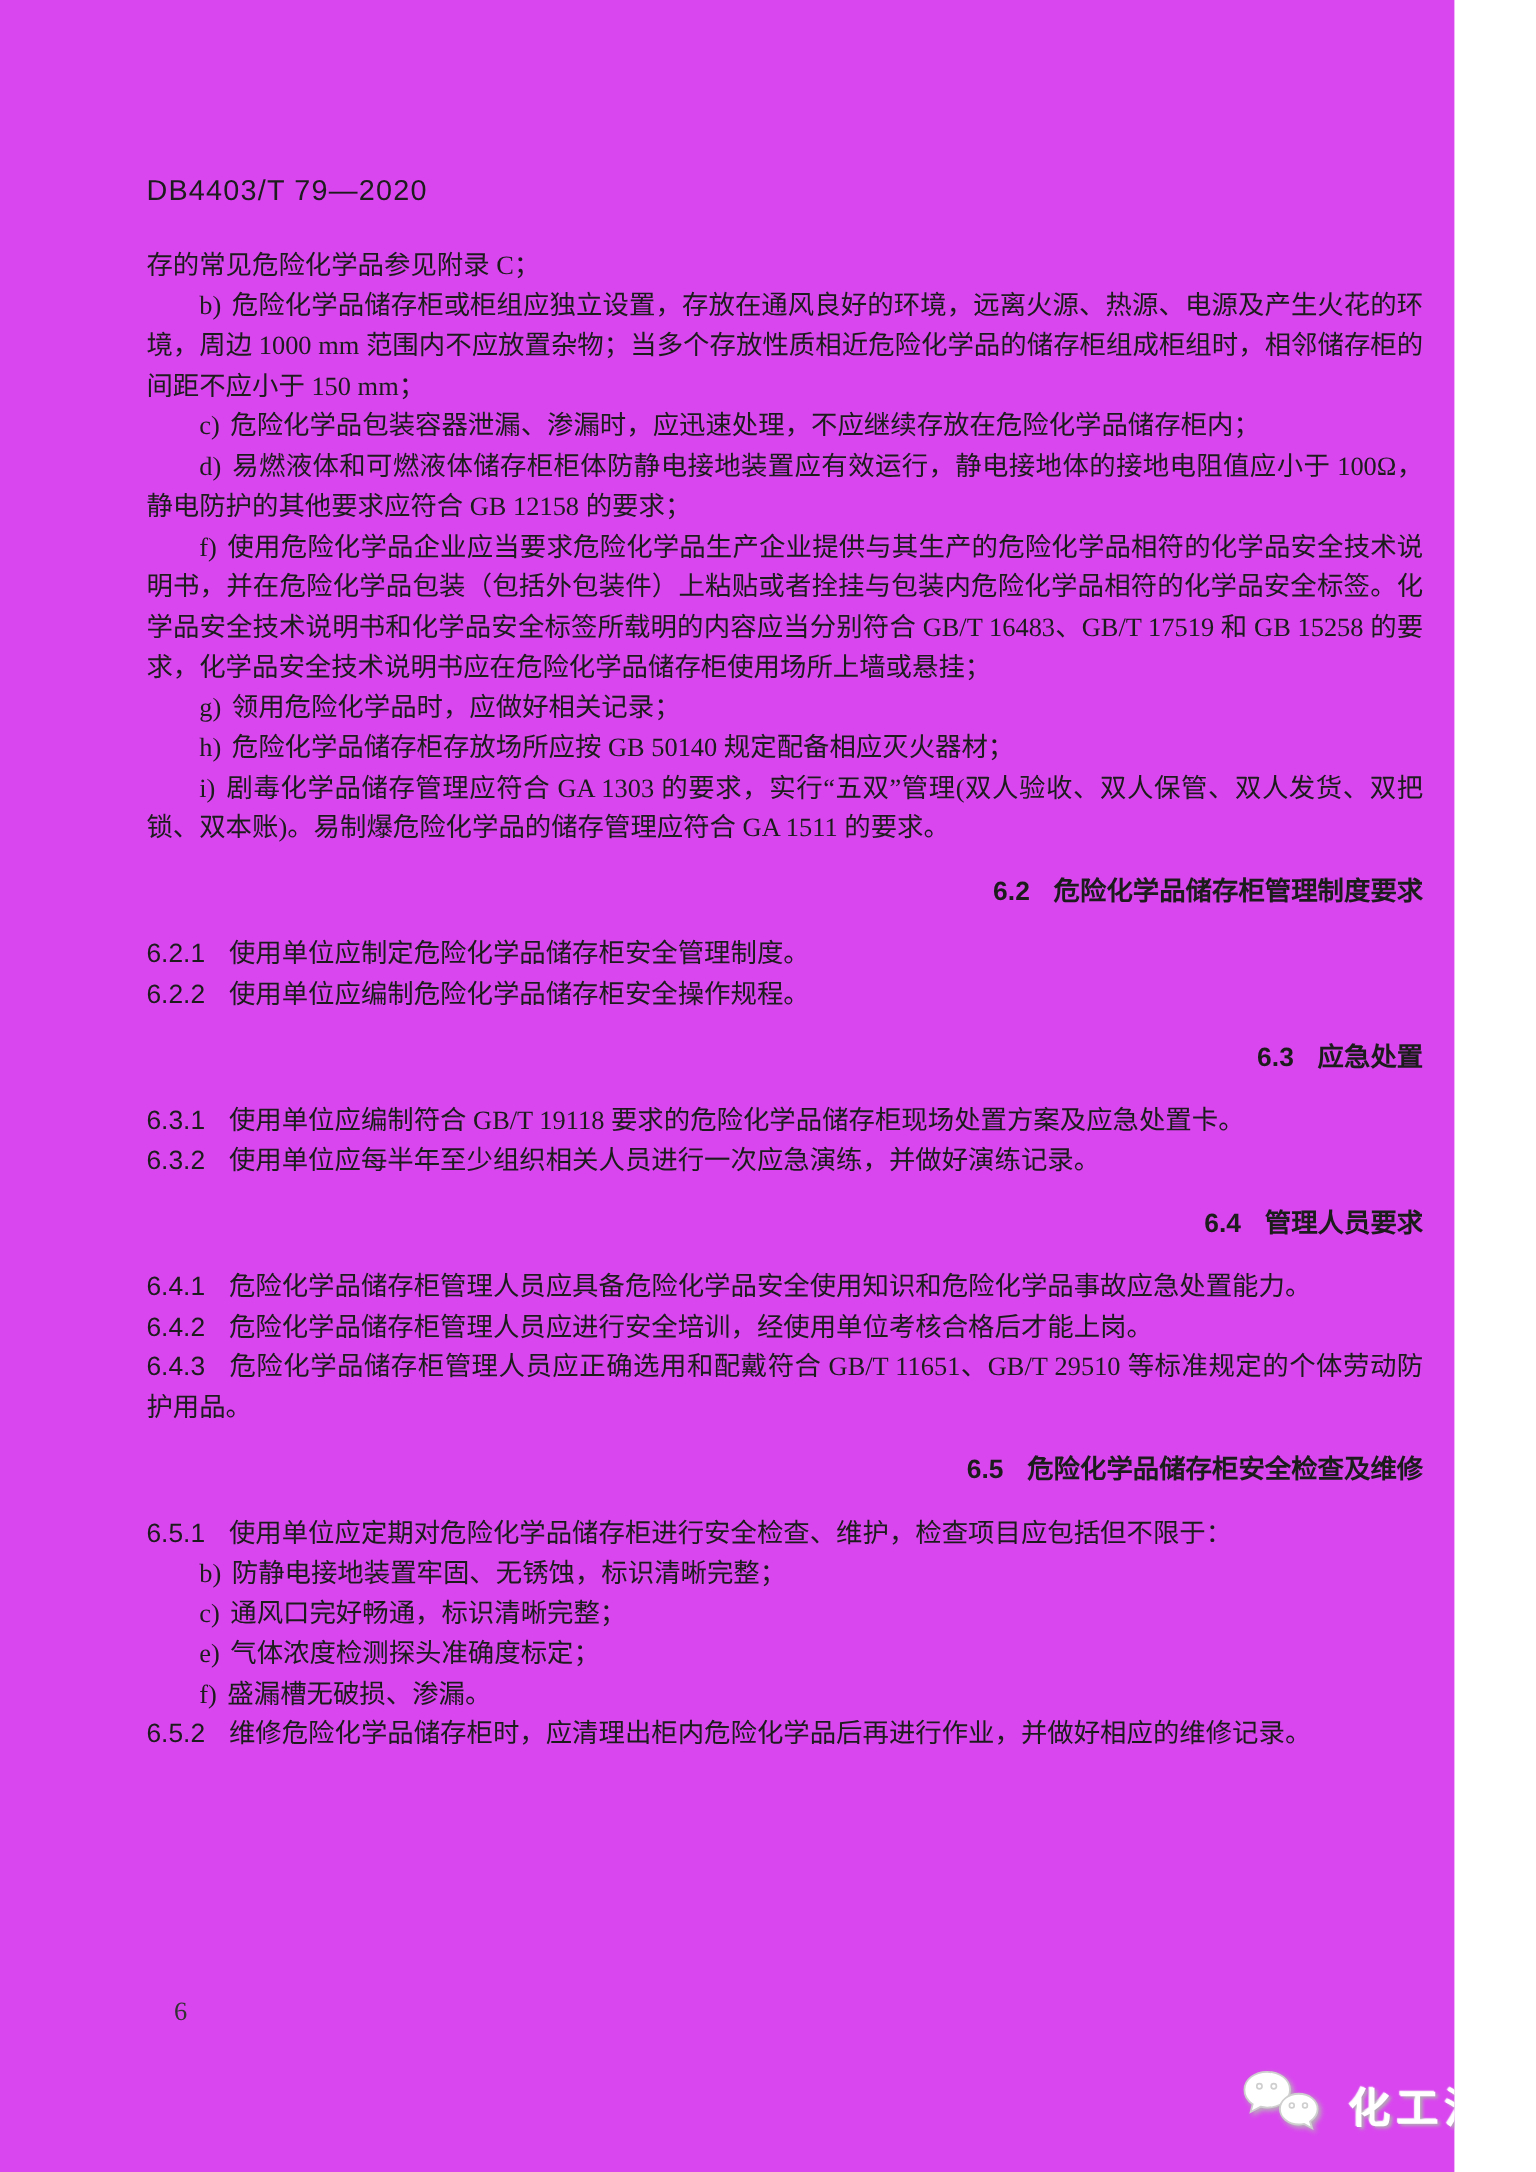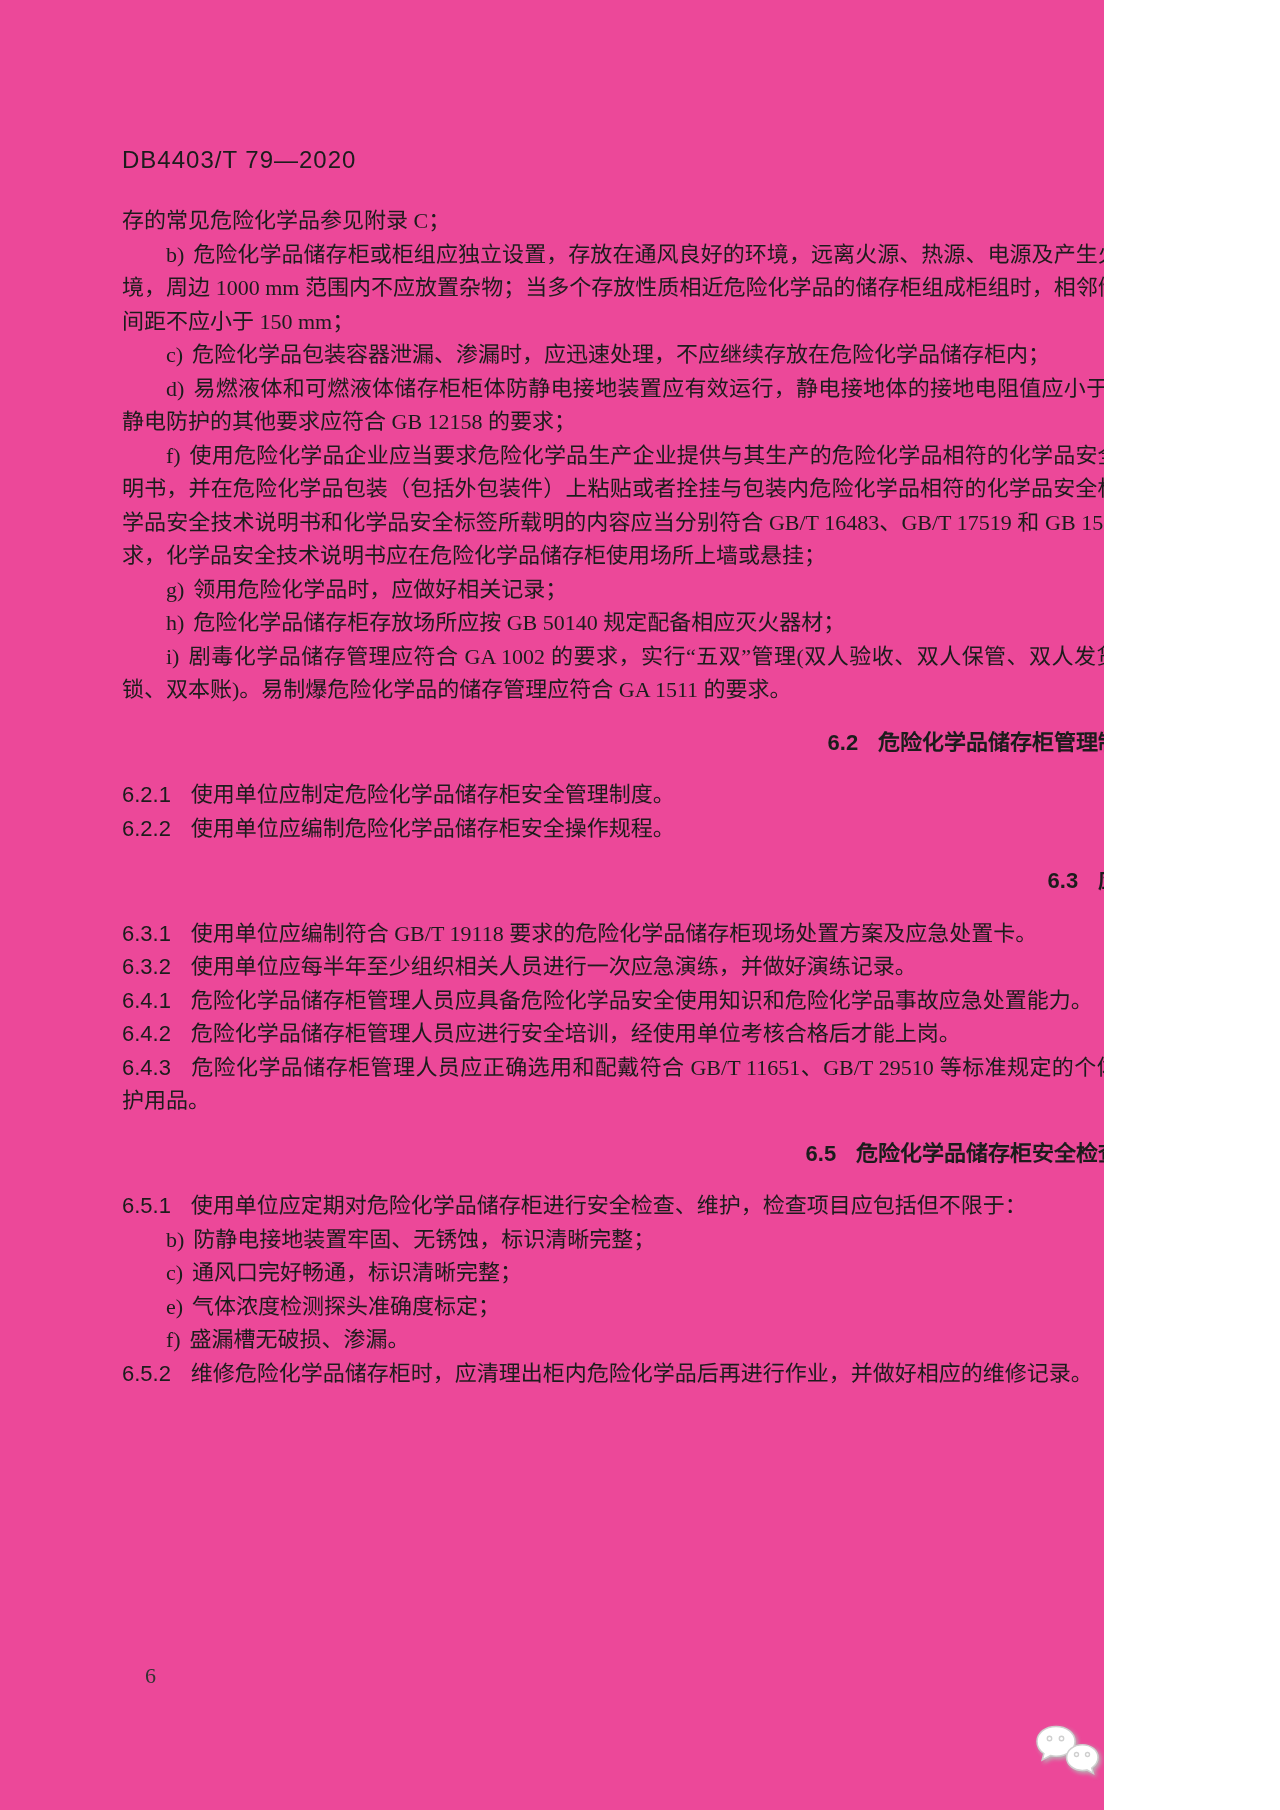--- a/index.html
+++ b/index.html
@@ -2,23 +2,23 @@
 <html lang="zh-CN"><head>
 <meta charset="utf-8">
 <style>
   html, body {
     margin: 0;
     padding: 0;
     background: #ffffff;
   }
   .page {
     position: relative;
-    width: 1104px;
+    width: 1212px;
     height: 1810px;
-    background: #ec4899;
+    background: #d946ef;
     overflow: hidden;
     font-family: "Liberation Serif", "DejaVu Serif", serif;
     color: #1c1c1c;
   }
   .doc-header {
     position: absolute;
     left: 122px;
     top: 146px;
     font-family: "Liberation Sans", "DejaVu Sans", sans-serif;
     font-size: 24px;
@@ -93,30 +93,31 @@
   <div class="content">
 
     <p class="para">存的常见危险化学品参见附录 C；</p>
 
     <p class="para item-para"><span class="item-label">b)</span><span>危险化学品储存柜或柜组应独立设置，存放在通风良好的环境，远离火源、热源、电源及产生火花的环境，周边 1000 mm 范围内不应放置杂物；当多个存放性质相近危险化学品的储存柜组成柜组时，相邻储存柜的间距不应小于 150 mm；</span></p>
     <p class="para item-para"><span class="item-label">c)</span><span>危险化学品包装容器泄漏、渗漏时，应迅速处理，不应继续存放在危险化学品储存柜内；</span></p>
     <p class="para item-para"><span class="item-label">d)</span><span>易燃液体和可燃液体储存柜柜体防静电接地装置应有效运行，静电接地体的接地电阻值应小于 100Ω，静电防护的其他要求应符合 GB 12158 的要求；</span></p>
     <p class="para item-para"><span class="item-label">f)</span><span>使用危险化学品企业应当要求危险化学品生产企业提供与其生产的危险化学品相符的化学品安全技术说明书，并在危险化学品包装（包括外包装件）上粘贴或者拴挂与包装内危险化学品相符的化学品安全标签。化学品安全技术说明书和化学品安全标签所载明的内容应当分别符合 GB/T 16483、GB/T 17519 和 GB 15258 的要求，化学品安全技术说明书应在危险化学品储存柜使用场所上墙或悬挂；</span></p>
     <p class="para item-para"><span class="item-label">g)</span><span>领用危险化学品时，应做好相关记录；</span></p>
     <p class="para item-para"><span class="item-label">h)</span><span>危险化学品储存柜存放场所应按 GB 50140 规定配备相应灭火器材；</span></p>
-    <p class="para item-para"><span class="item-label">i)</span><span>剧毒化学品储存管理应符合 GA 1002 的要求，实行“五双”管理(双人验收、双人保管、双人发货、双把锁、双本账)。易制爆危险化学品的储存管理应符合 GA 1511 的要求。</span></p>
+    <p class="para item-para"><span class="item-label">i)</span><span>剧毒化学品储存管理应符合 GA 1303 的要求，实行“五双”管理(双人验收、双人保管、双人发货、双把锁、双本账)。易制爆危险化学品的储存管理应符合 GA 1511 的要求。</span></p>
 
     <h2 class="sec-heading"><span class="sec-num">6.2</span><span>危险化学品储存柜管理制度要求</span></h2>
     <p class="para clause-para"><span class="clause-num">6.2.1</span><span>使用单位应制定危险化学品储存柜安全管理制度。</span></p>
     <p class="para clause-para"><span class="clause-num">6.2.2</span><span>使用单位应编制危险化学品储存柜安全操作规程。</span></p>
 
     <h2 class="sec-heading"><span class="sec-num">6.3</span><span>应急处置</span></h2>
     <p class="para clause-para"><span class="clause-num">6.3.1</span><span>使用单位应编制符合 GB/T 19118 要求的危险化学品储存柜现场处置方案及应急处置卡。</span></p>
     <p class="para clause-para"><span class="clause-num">6.3.2</span><span>使用单位应每半年至少组织相关人员进行一次应急演练，并做好演练记录。</span></p>
 
+    <h2 class="sec-heading"><span class="sec-num">6.4</span><span>管理人员要求</span></h2>
     <p class="para clause-para"><span class="clause-num">6.4.1</span><span>危险化学品储存柜管理人员应具备危险化学品安全使用知识和危险化学品事故应急处置能力。</span></p>
     <p class="para clause-para"><span class="clause-num">6.4.2</span><span>危险化学品储存柜管理人员应进行安全培训，经使用单位考核合格后才能上岗。</span></p>
     <p class="para clause-para"><span class="clause-num">6.4.3</span><span>危险化学品储存柜管理人员应正确选用和配戴符合 GB/T 11651、GB/T 29510 等标准规定的个体劳动防护用品。</span></p>
 
     <h2 class="sec-heading"><span class="sec-num">6.5</span><span>危险化学品储存柜安全检查及维修</span></h2>
     <p class="para clause-para"><span class="clause-num">6.5.1</span><span>使用单位应定期对危险化学品储存柜进行安全检查、维护，检查项目应包括但不限于：</span></p>
 
     <p class="para item-para"><span class="item-label">b)</span><span>防静电接地装置牢固、无锈蚀，标识清晰完整；</span></p>
     <p class="para item-para"><span class="item-label">c)</span><span>通风口完好畅通，标识清晰完整；</span></p>
     <p class="para item-para"><span class="item-label">e)</span><span>气体浓度检测探头准确度标定；</span></p>

